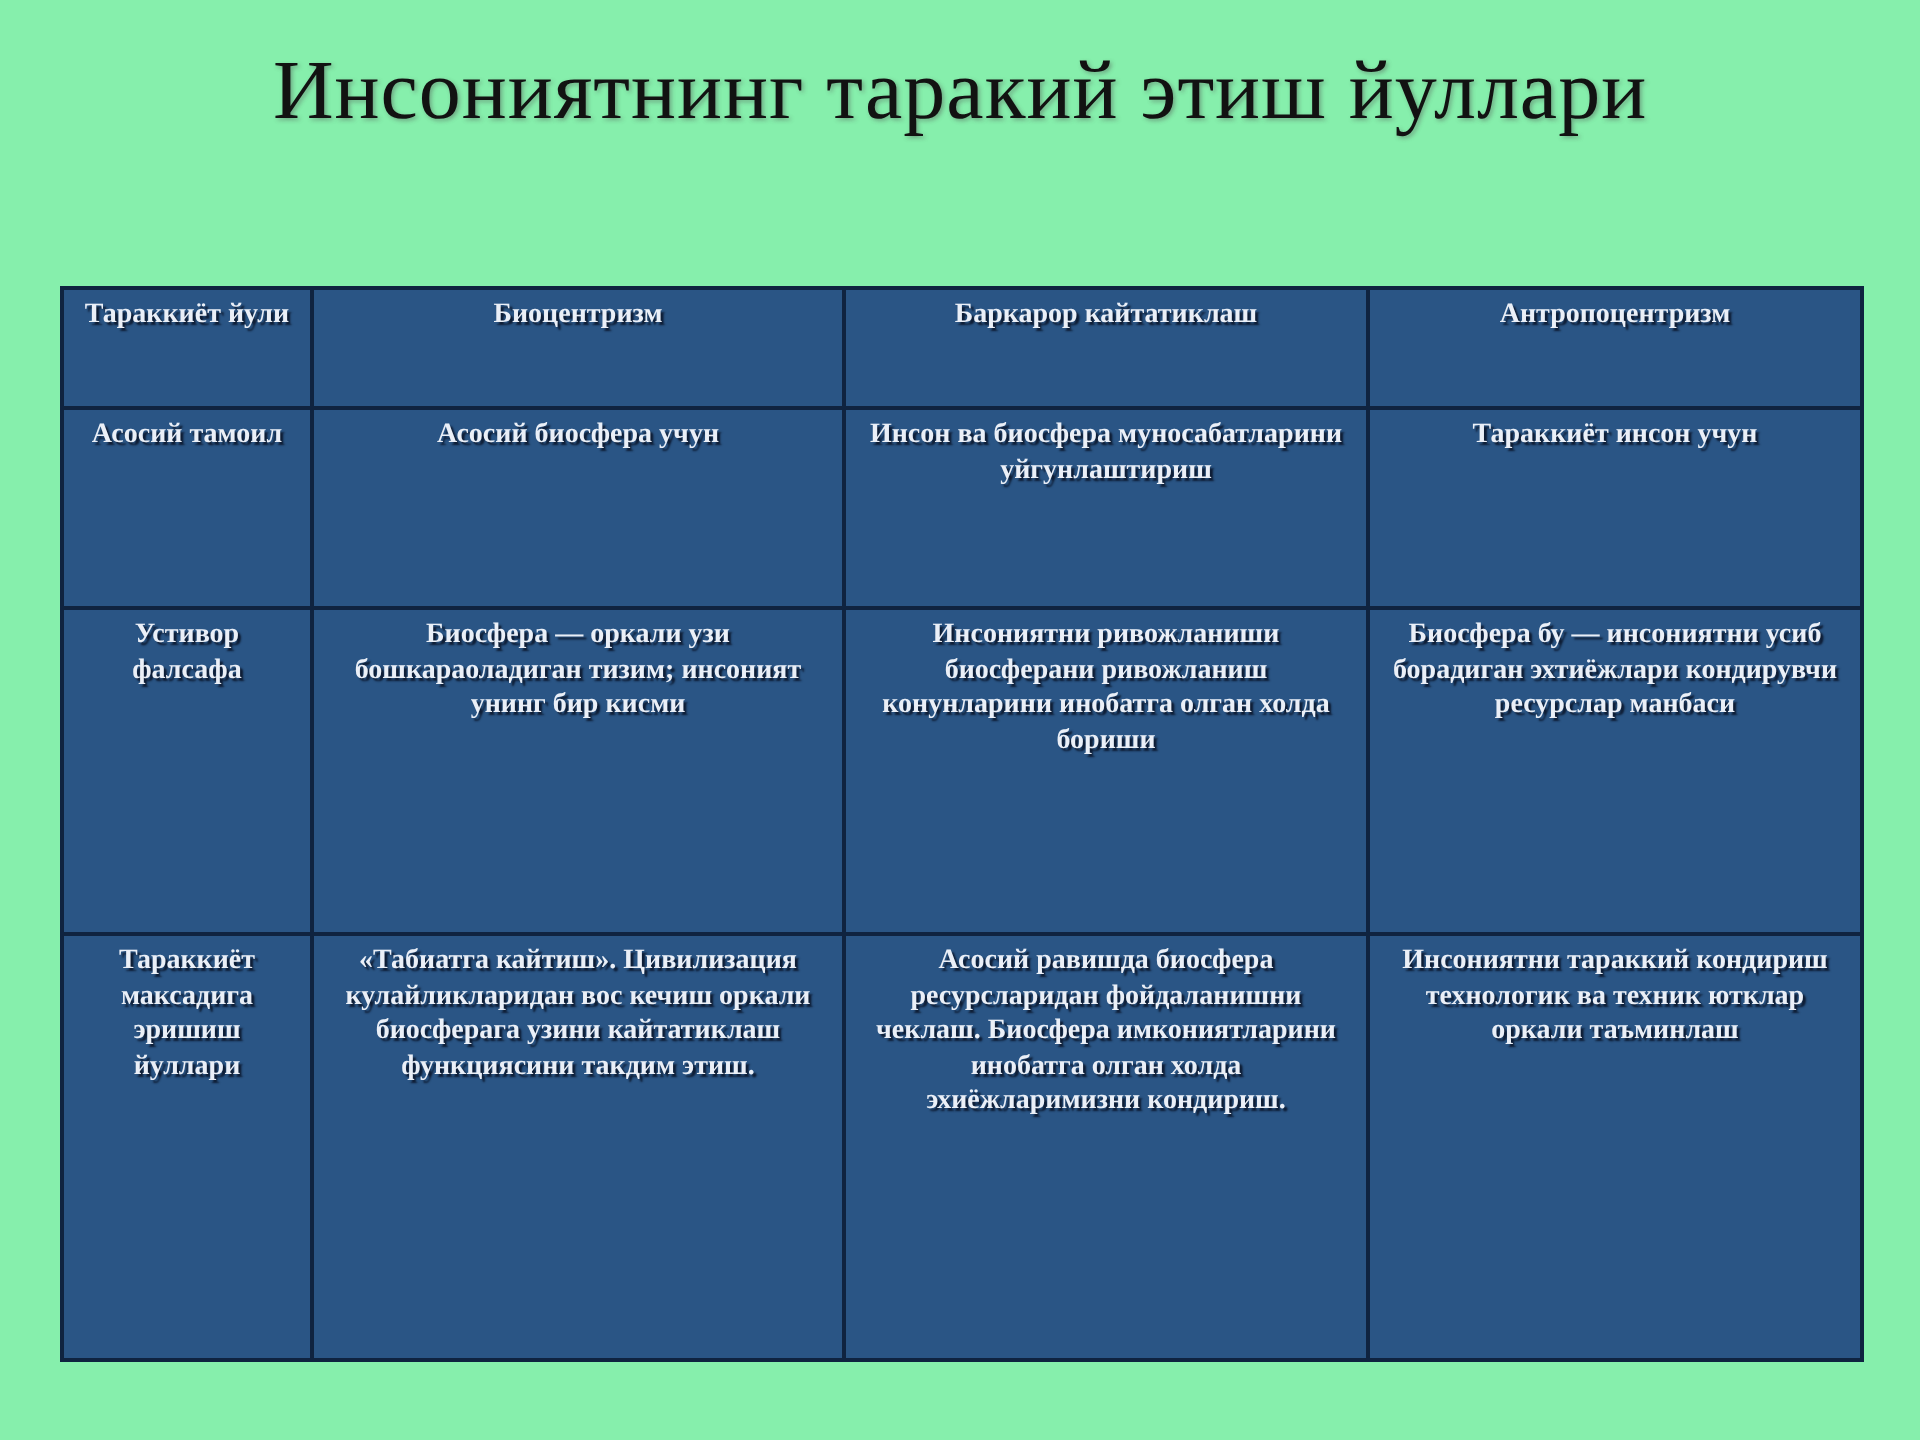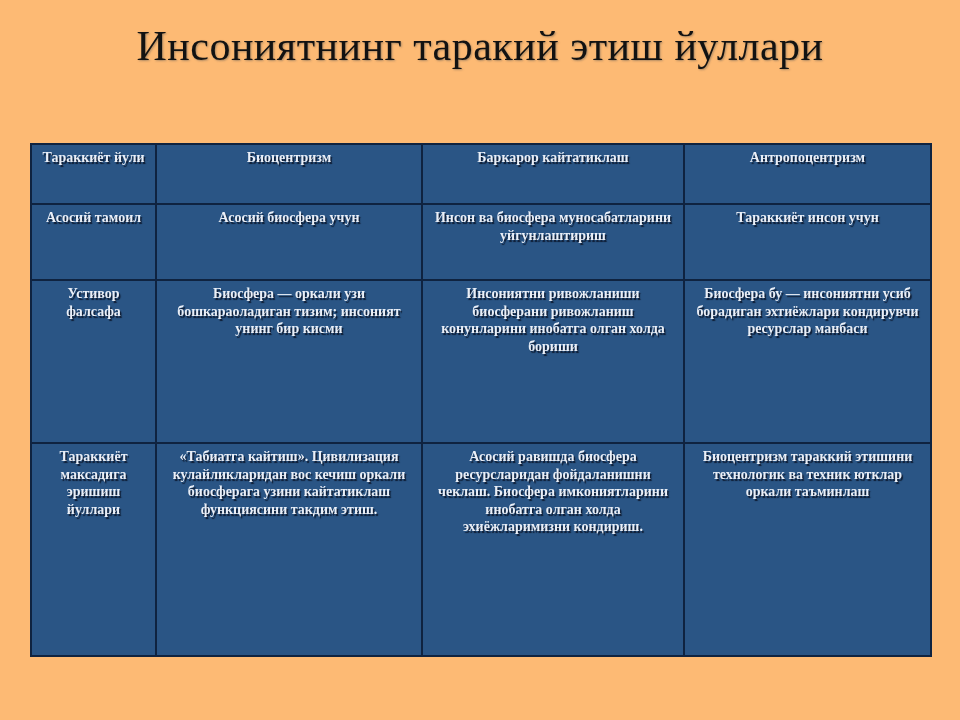--- a/index.html
+++ b/index.html
@@ -4,21 +4,21 @@
 <style>
   html, body {
     margin: 0;
     padding: 0;
     background: #ffffff;
   }
   .slide {
     position: relative;
     width: 960px;
     height: 720px;
-    background: #fdba74;
+    background: #86efac;
     overflow: hidden;
     font-family: "Liberation Serif", serif;
   }
   .title {
     position: absolute;
     top: 22px;
     left: 0;
     width: 100%;
     margin: 0;
     text-align: center;
@@ -34,21 +34,21 @@
     top: 143px;
     width: 900px;
     border-collapse: collapse;
     table-layout: fixed;
   }
   col.c0 { width: 125px; }
   col.c1 { width: 266px; }
   col.c2 { width: 262px; }
   col.c3 { width: 247px; }
   tr.rh  { height: 60px; }
-  tr.r0  { height: 76px; }
+  tr.r0  { height: 100px; }
   tr.r1  { height: 163px; border-radius: 26px; }
   tr.r2  { height: 213px; border-radius: 22px; }
   table.grid th,
   table.grid td {
     background: #2a5585;
     border: 2px solid #0f2340;
     color: #eaeff7;
     font-family: "Liberation Serif", serif;
     font-weight: bold;
     font-size: 14px;
@@ -89,17 +89,17 @@
       <tr class="r1">
         <td>Устивор фалсафа</td>
         <td>Биосфера — оркали узи бошкараоладиган тизим; инсоният унинг бир кисми</td>
         <td>Инсониятни ривожланиши биосферани ривожланиш конунларини инобатга олган холда бориши</td>
         <td>Биосфера бу — инсониятни усиб борадиган эхтиёжлари кондирувчи ресурслар манбаси</td>
       </tr>
       <tr class="r2">
         <td>Тараккиёт максадига эришиш йуллари</td>
         <td>«Табиатга кайтиш». Цивилизация кулайликларидан вос кечиш оркали биосферага узини кайтатиклаш функциясини такдим этиш.</td>
         <td>Асосий равишда биосфера ресурсларидан фойдаланишни чеклаш. Биосфера имкониятларини инобатга олган холда эхиёжларимизни кондириш.</td>
-        <td>Биоцентризм тараккий этишини технологик ва техник ютклар оркали таъминлаш</td>
+        <td>Инсониятни тараккий кондириш технологик ва техник ютклар оркали таъминлаш</td>
       </tr>
     </tbody>
   </table>
 </div>
 
 </body></html>

